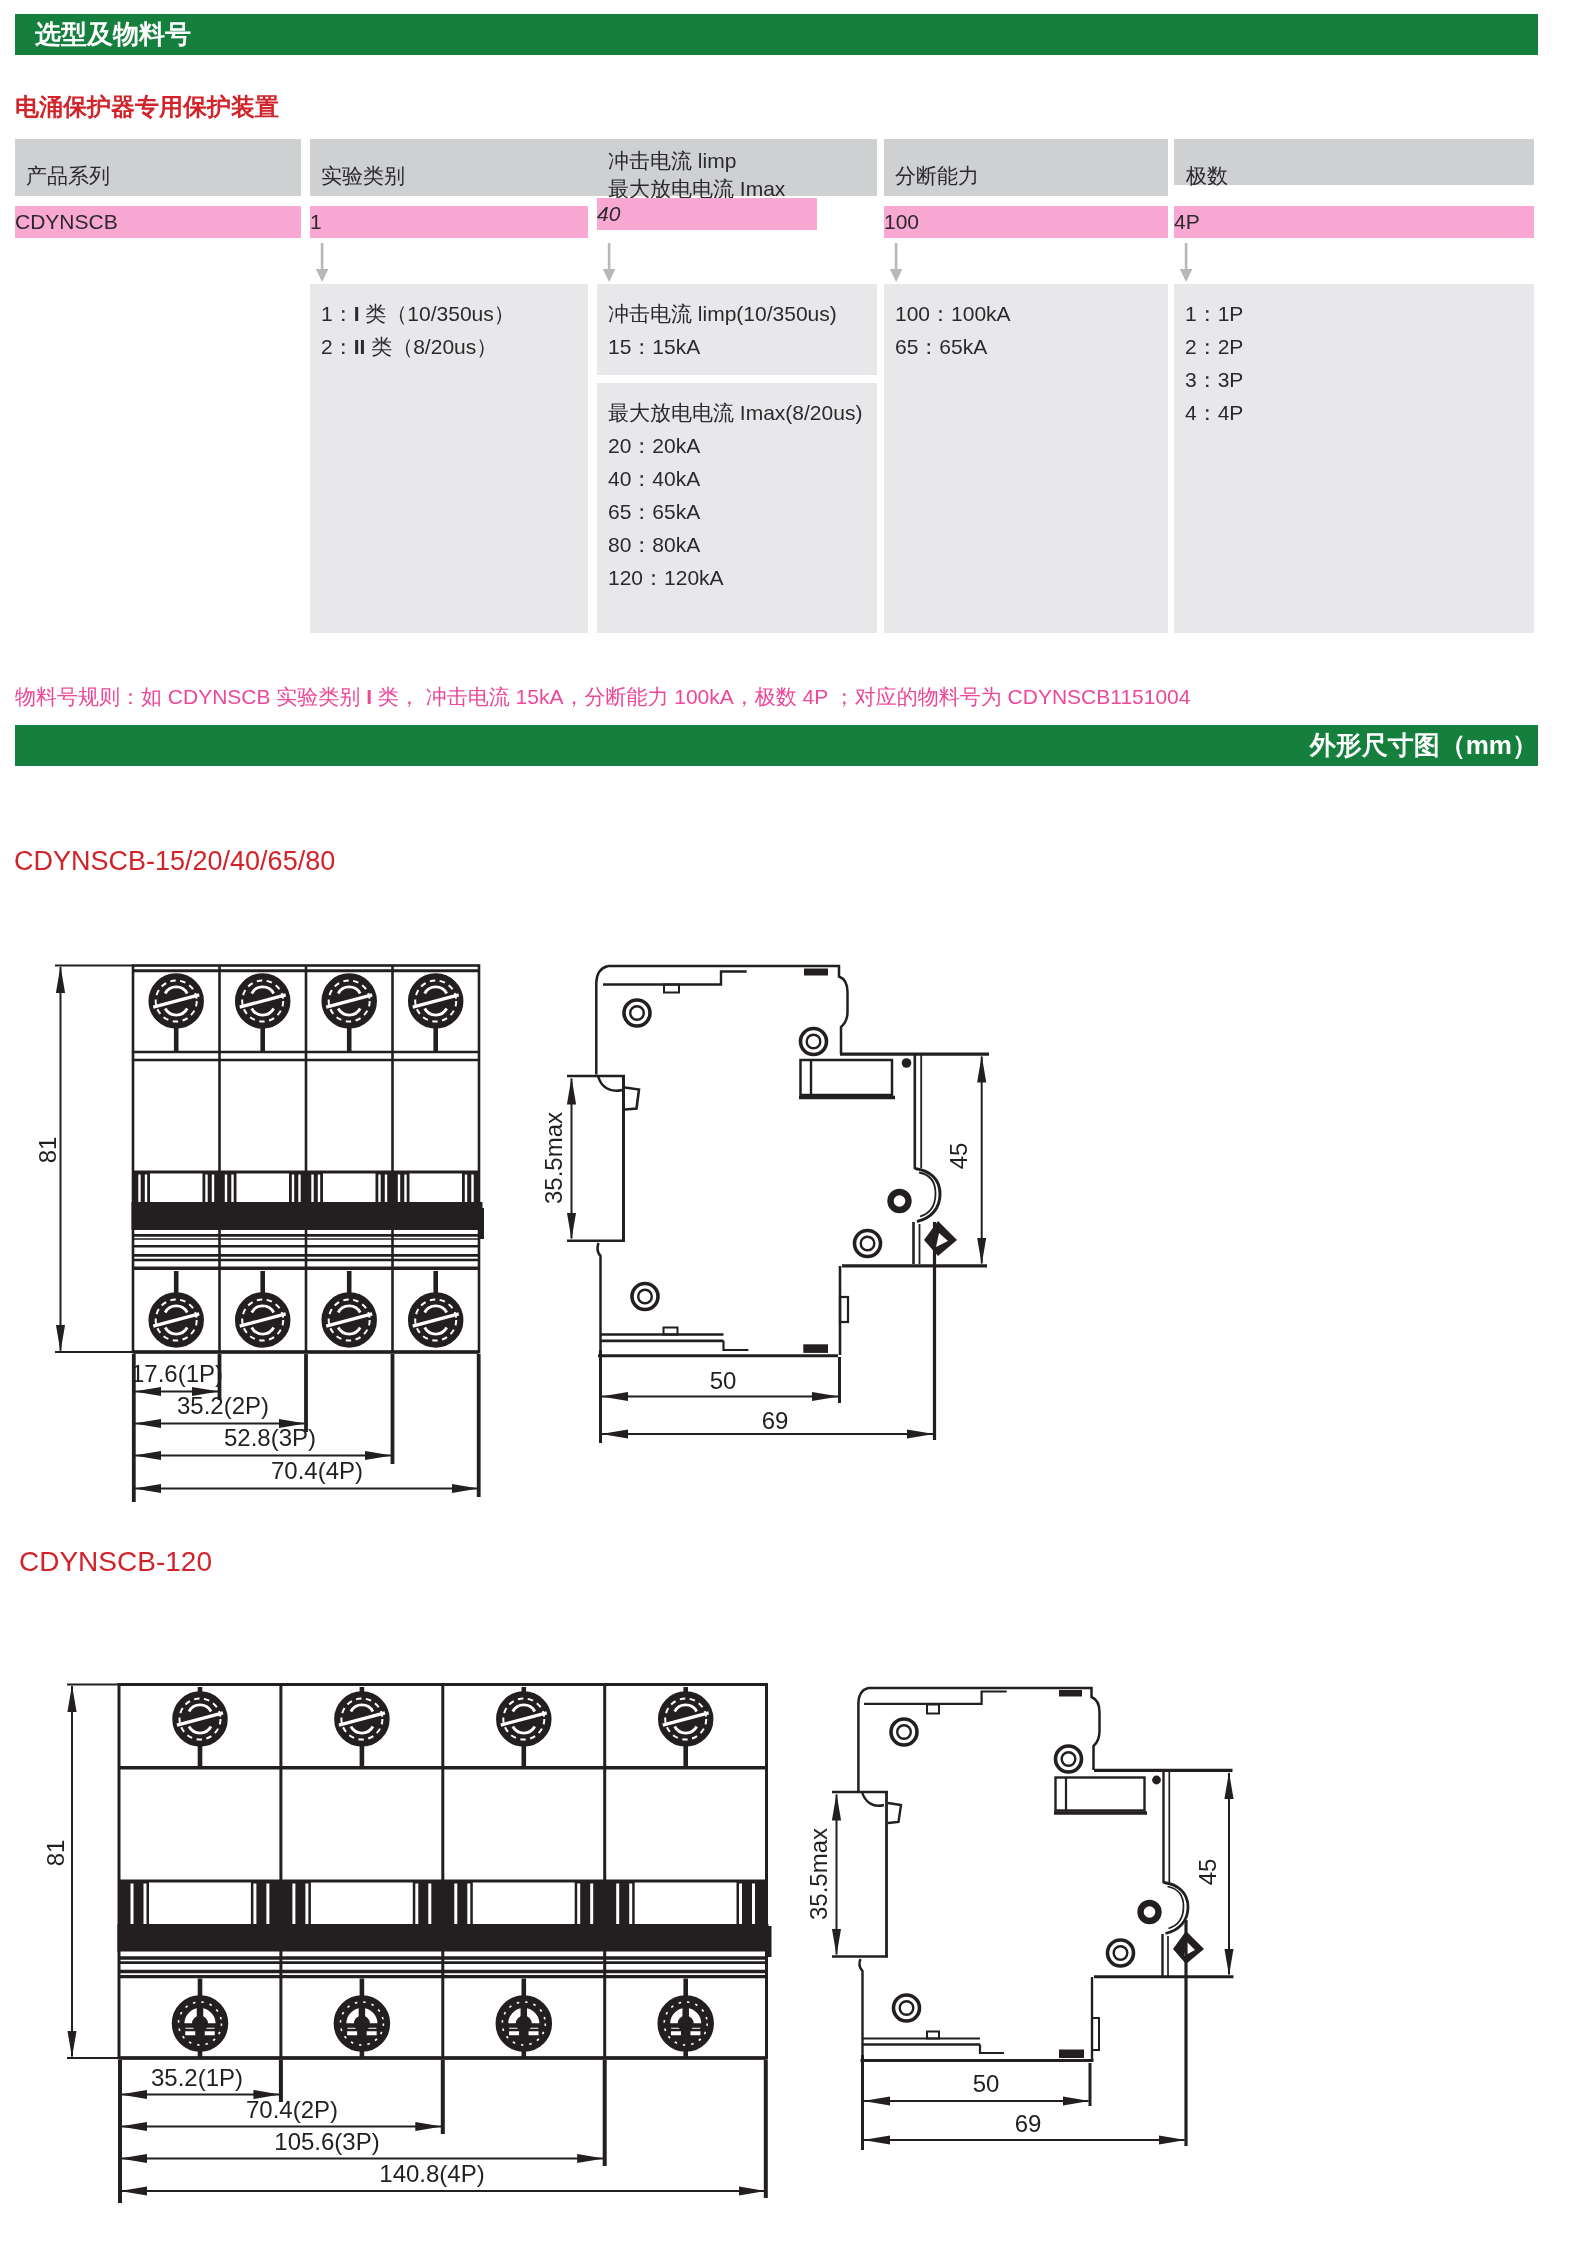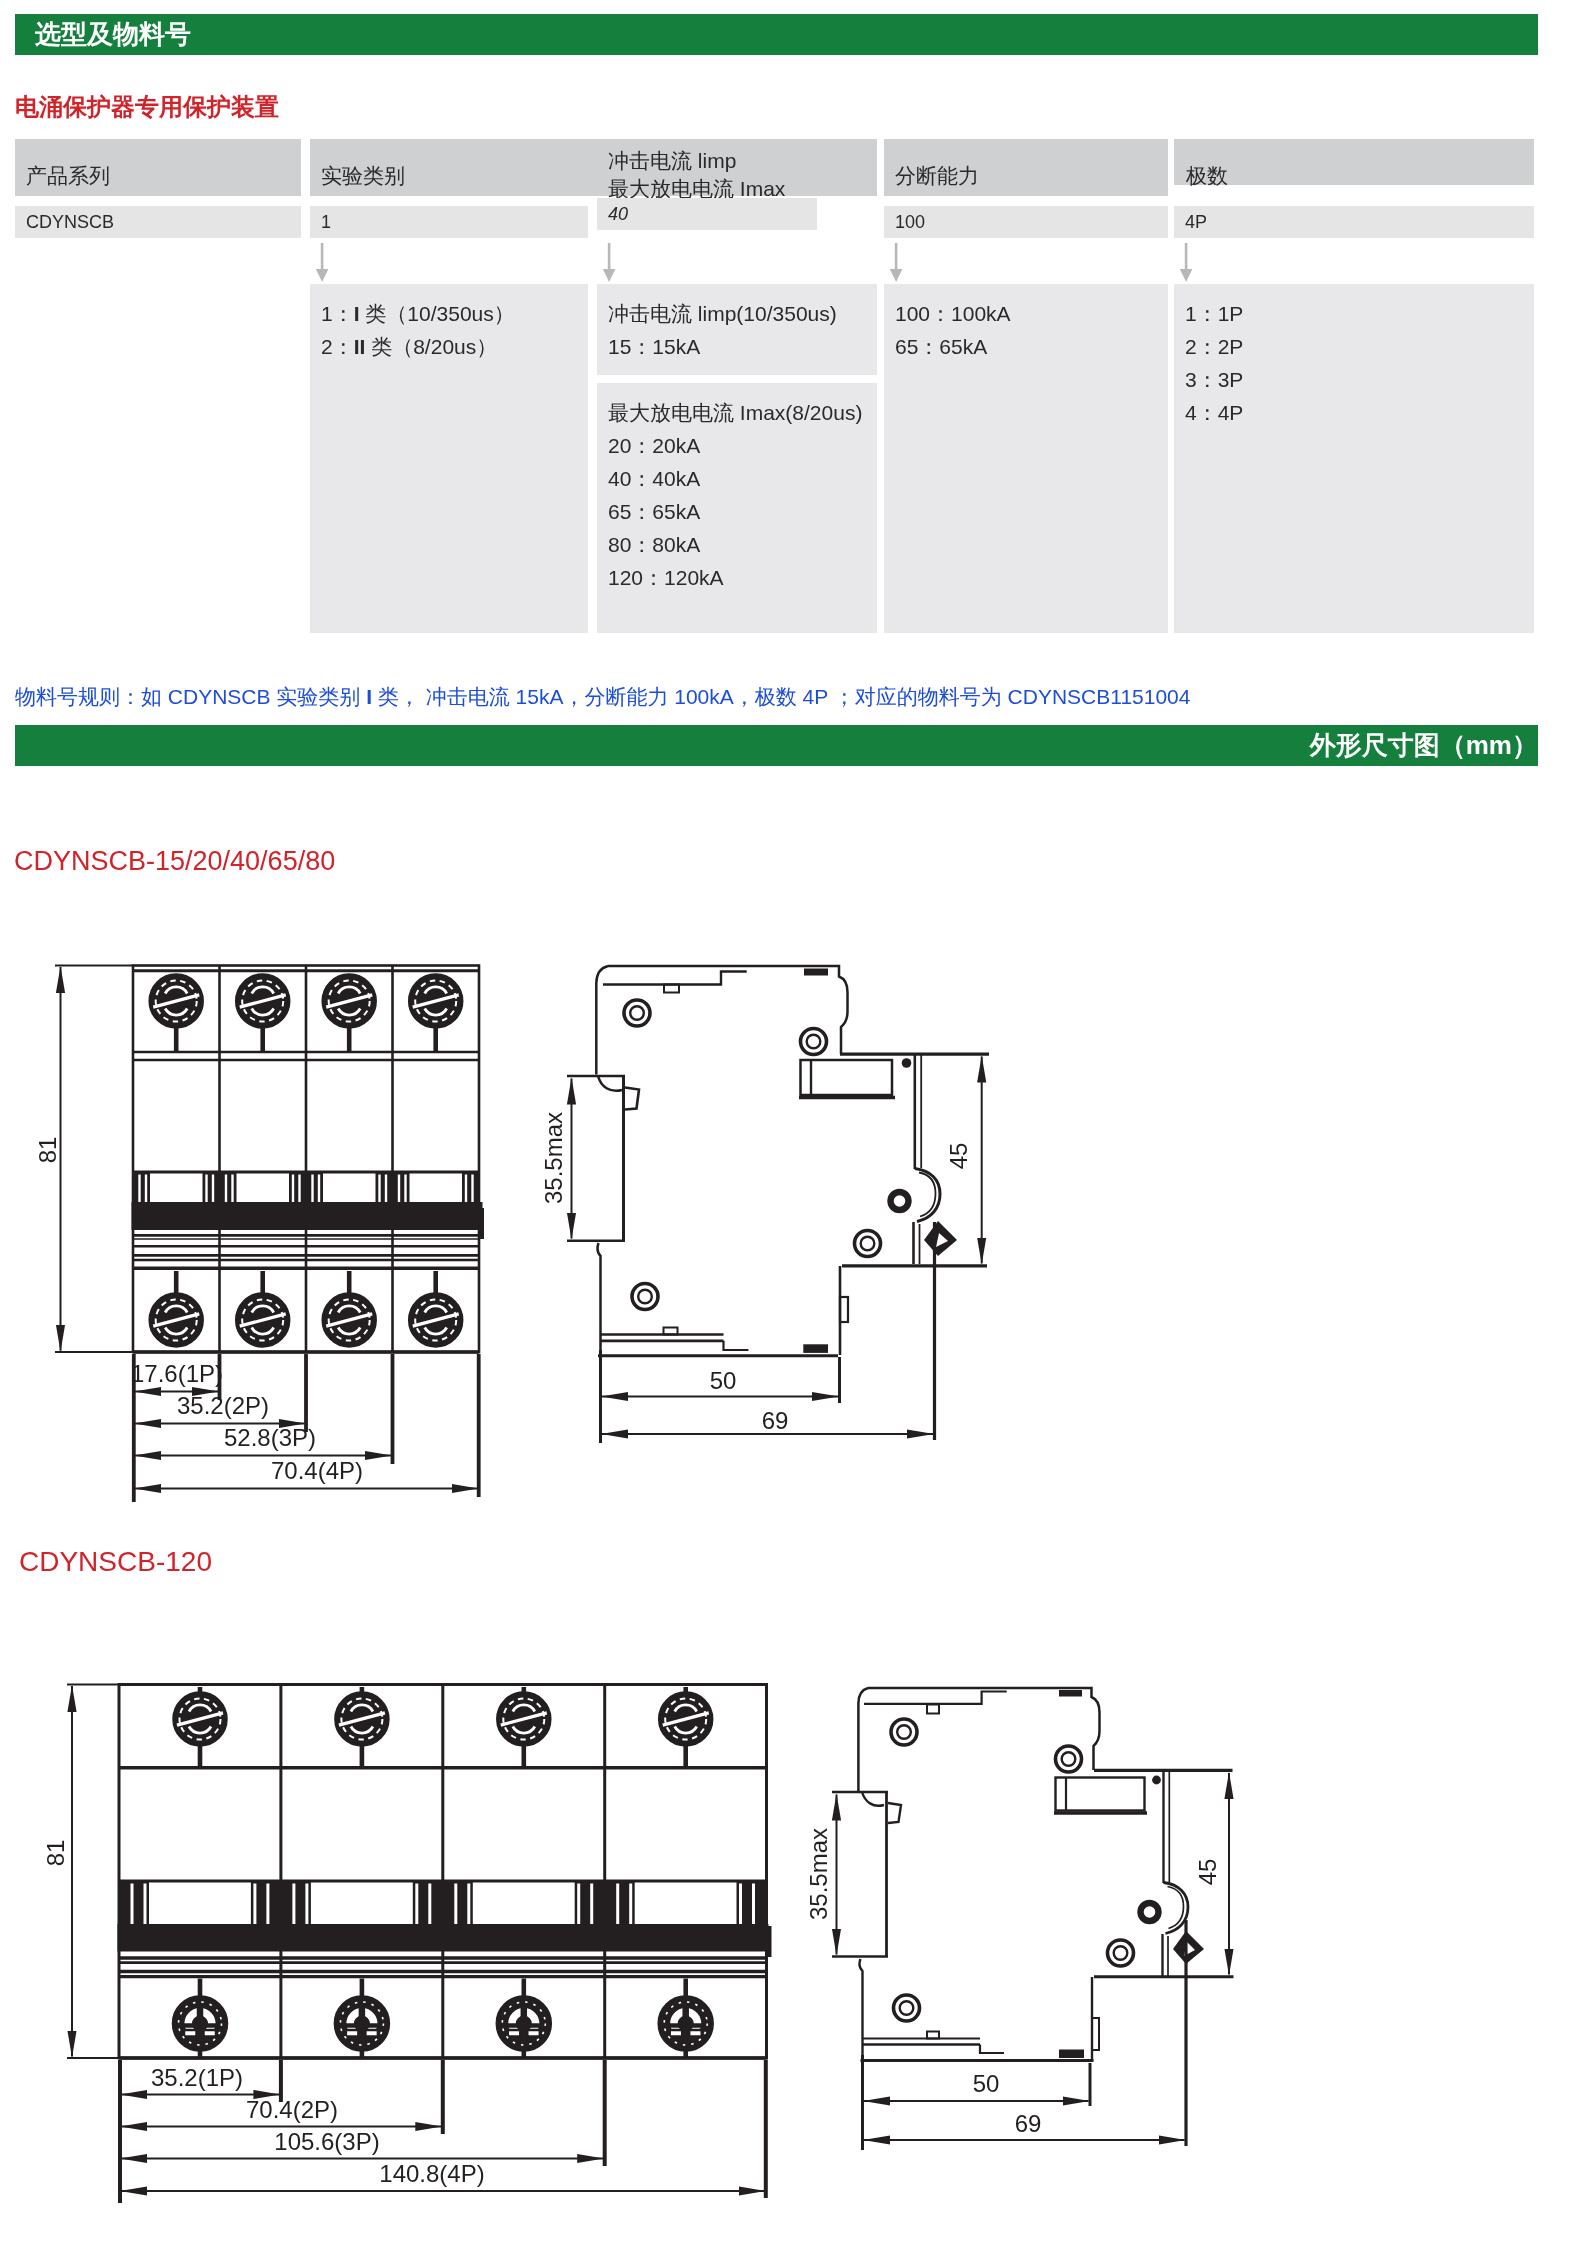--- a/index.html
+++ b/index.html
@@ -1,20 +1,20 @@
 <!DOCTYPE html>
 <html><head>
 <meta charset="utf-8">
 <style>
   html,body{margin:0;padding:0;background:#ffffff;}
   body{width:1579px;height:2249px;position:relative;font-family:"Liberation Sans",sans-serif;overflow:hidden;}
   .abs{position:absolute;}
   .banner{background:#15803d;color:#ffffff;font-weight:bold;font-size:26px;line-height:41px;padding-left:20px;box-sizing:border-box;}
   .cellh{background:#cfd0d2;color:#2a2a2c;font-size:21px;box-sizing:border-box;padding-left:11px;}
-  .celld{background:#e5e5e5;color:#2a2a2c;font-size:18px;line-height:32px;box-sizing:border-box;padding-left:11px;}
+  .celld{background:#f9a8d4;color:#2a2a2c;font-size:21px;line-height:32px;box-sizing:border-box;}
   .box{background:#e8e8ea;color:#2a2a2c;font-size:21px;line-height:33px;box-sizing:border-box;padding-left:11px;padding-top:13px;}
   .garrow{position:absolute;width:22px;}
   .redtitle{color:#d0232a;font-size:28px;}
 </style>
 </head>
 <body>
 
 <div class="abs banner" style="left:15px;top:14px;width:1523px;height:41px;">选型及物料号</div>
 
 <div class="abs" style="left:15px;top:91px;font-size:24px;font-weight:bold;color:#d0232a;">电涌保护器专用保护装置</div>
@@ -58,21 +58,21 @@
 <div class="abs box" style="left:310px;top:284px;width:278px;height:349px;">1：<b>I</b> 类（10/350us）<br>2：<b>II</b> 类（8/20us）</div>
 
 <div class="abs box" style="left:597px;top:284px;width:280px;height:91px;">冲击电流 limp(10/350us)<br>15：15kA</div>
 
 <div class="abs box" style="left:597px;top:383px;width:280px;height:250px;">最大放电电流 Imax(8/20us)<br>20：20kA<br>40：40kA<br>65：65kA<br>80：80kA<br>120：120kA</div>
 
 <div class="abs box" style="left:884px;top:284px;width:284px;height:349px;">100：100kA<br>65：65kA</div>
 
 <div class="abs box" style="left:1174px;top:284px;width:360px;height:349px;">1：1P<br>2：2P<br>3：3P<br>4：4P</div>
 
-<div class="abs" style="left:15px;top:683px;font-size:21px;color:#1d4ed8;">物料号规则：如 CDYNSCB 实验类别 <b>I</b> 类， 冲击电流 15kA，分断能力 100kA，极数 4P ；对应的物料号为 CDYNSCB1151004</div>
+<div class="abs" style="left:15px;top:683px;font-size:21px;color:#ec4899;">物料号规则：如 CDYNSCB 实验类别 <b>I</b> 类， 冲击电流 15kA，分断能力 100kA，极数 4P ；对应的物料号为 CDYNSCB1151004</div>
 
 <div class="abs banner" style="left:15px;top:725px;width:1523px;height:41px;text-align:right;">外形尺寸图（mm）</div>
 
 <div class="abs redtitle" style="left:14px;top:846px;font-size:27px;">CDYNSCB-15/20/40/65/80</div>
 
 <div class="abs redtitle" style="left:19px;top:1546px;">CDYNSCB-120</div>
 
 <svg class="abs" style="left:0;top:930px;" width="1579" height="1319" viewBox="0 930 1579 1319" fill="none" stroke="none">
 <defs>
 <marker id="ah" markerUnits="userSpaceOnUse" markerWidth="27" markerHeight="11" refX="26" refY="5.5" orient="auto-start-reverse">

